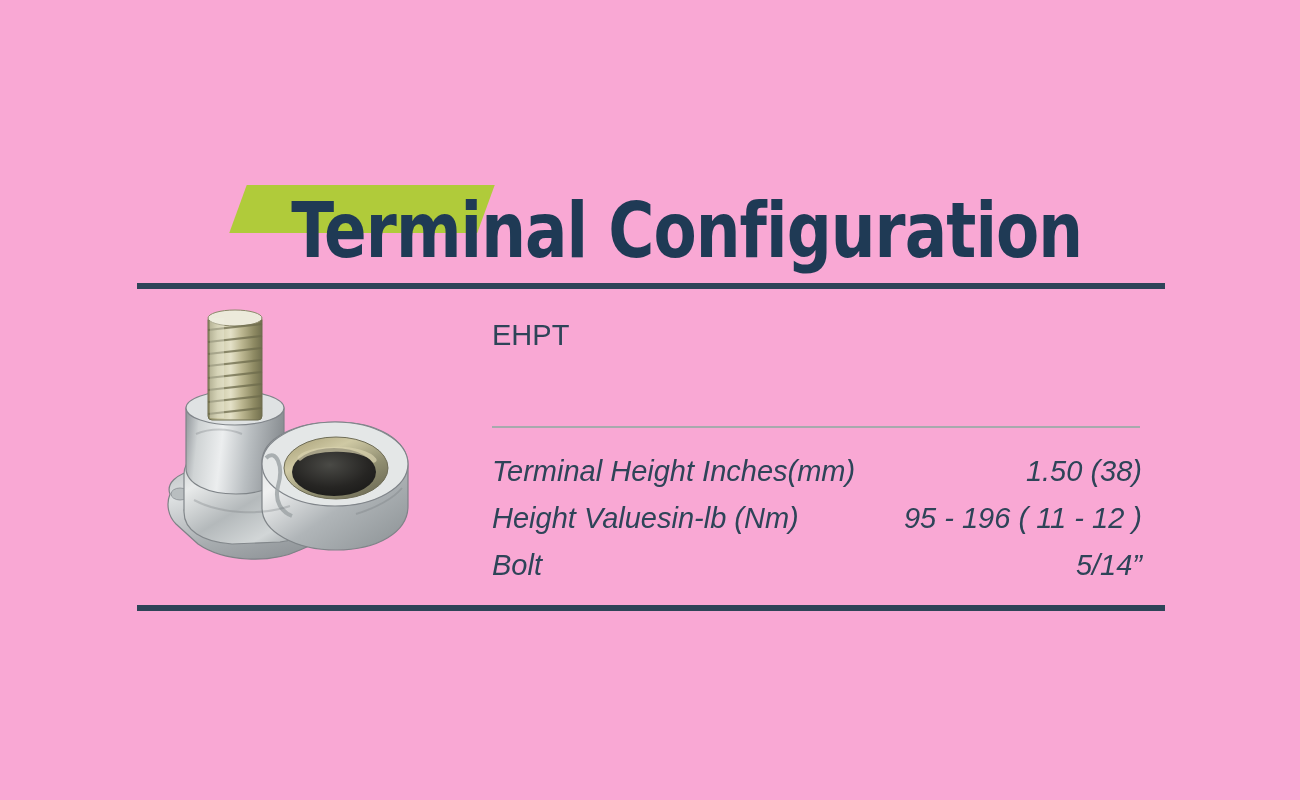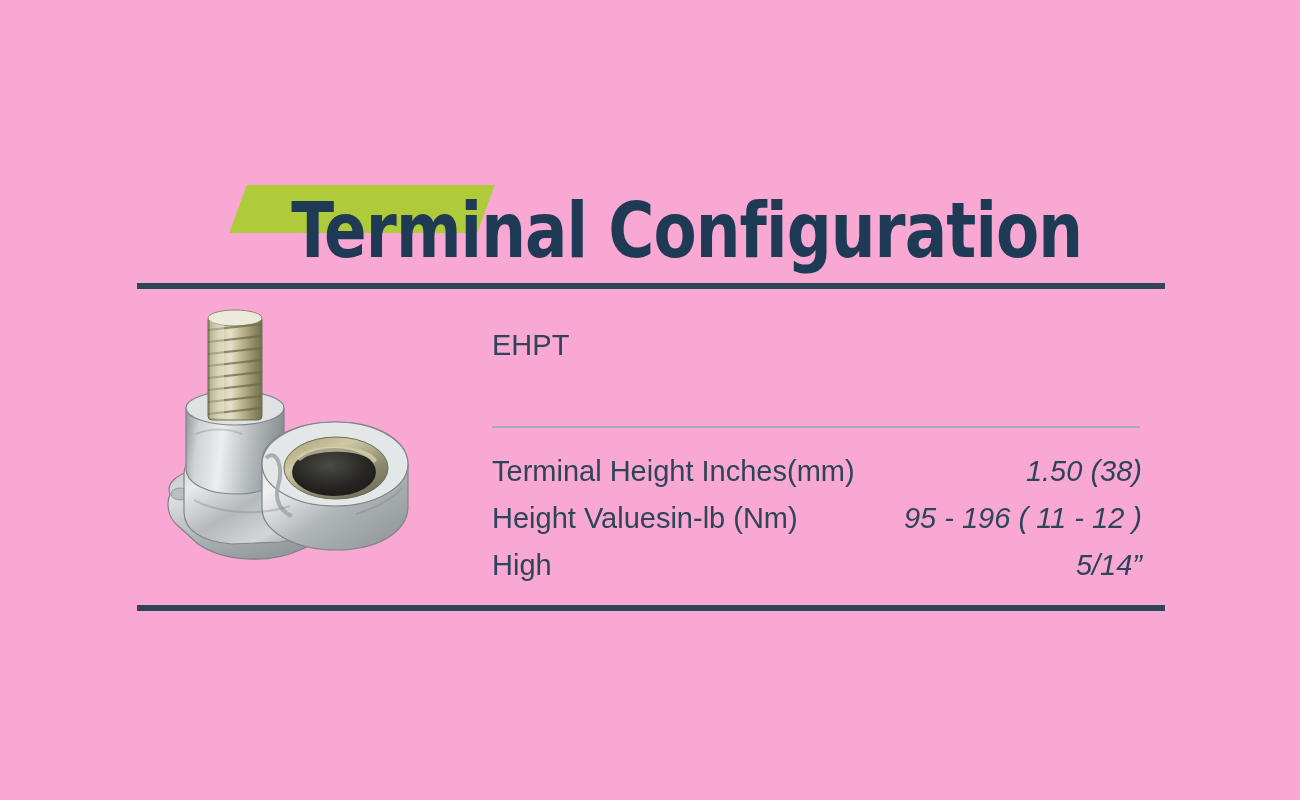--- a/index.html
+++ b/index.html
@@ -89,21 +89,21 @@
     top: 298px;
     width: 300px;
     height: 300px;
   }
   .product-photo svg { display: block; }
 
   
   .spec-panel {
     position: absolute;
     left: 492px;
-    top: 326px;
+    top: 316px;
     width: 650px;
   }
   .spec-heading {
     font-size: 29px;
     line-height: 38px;
     color: #2e4458;
     font-family: "Liberation Sans", sans-serif;
   }
   .spec-heading .line2 { display: block; }
 
@@ -115,21 +115,21 @@
   }
   .spec-row {
     display: flex;
     align-items: baseline;
     justify-content: space-between;
     font-size: 29px;
     line-height: 47px;
     color: #2e4458;
     white-space: nowrap;
   }
-  .spec-row .spec-label { text-align: left; }
+  .spec-row .spec-label { text-align: left; font-style: italic; }
   .spec-row .spec-value { text-align: right; font-style: italic; }
 </style>
 </head>
 <body>
 
 <div class="slide">
 
   <div class="title-block">
     <div class="title-accent"></div>
     <div class="title-text">Terminal Configuration</div>
@@ -244,20 +244,20 @@
   <div class="spec-rows">
     <div class="spec-row">
       <span class="spec-label">Terminal Height Inches(mm)</span>
       <span class="spec-value">1.50 (38)</span>
     </div>
     <div class="spec-row">
       <span class="spec-label">Height Valuesin-lb (Nm)</span>
       <span class="spec-value">95 - 196 ( 11 - 12 )</span>
     </div>
     <div class="spec-row">
-      <span class="spec-label">High</span>
+      <span class="spec-label">Bolt</span>
       <span class="spec-value">5/14”</span>
     </div>
   </div>
 
   <div class="rule-bottom"></div>
 
 </div>
 
 </body></html>

